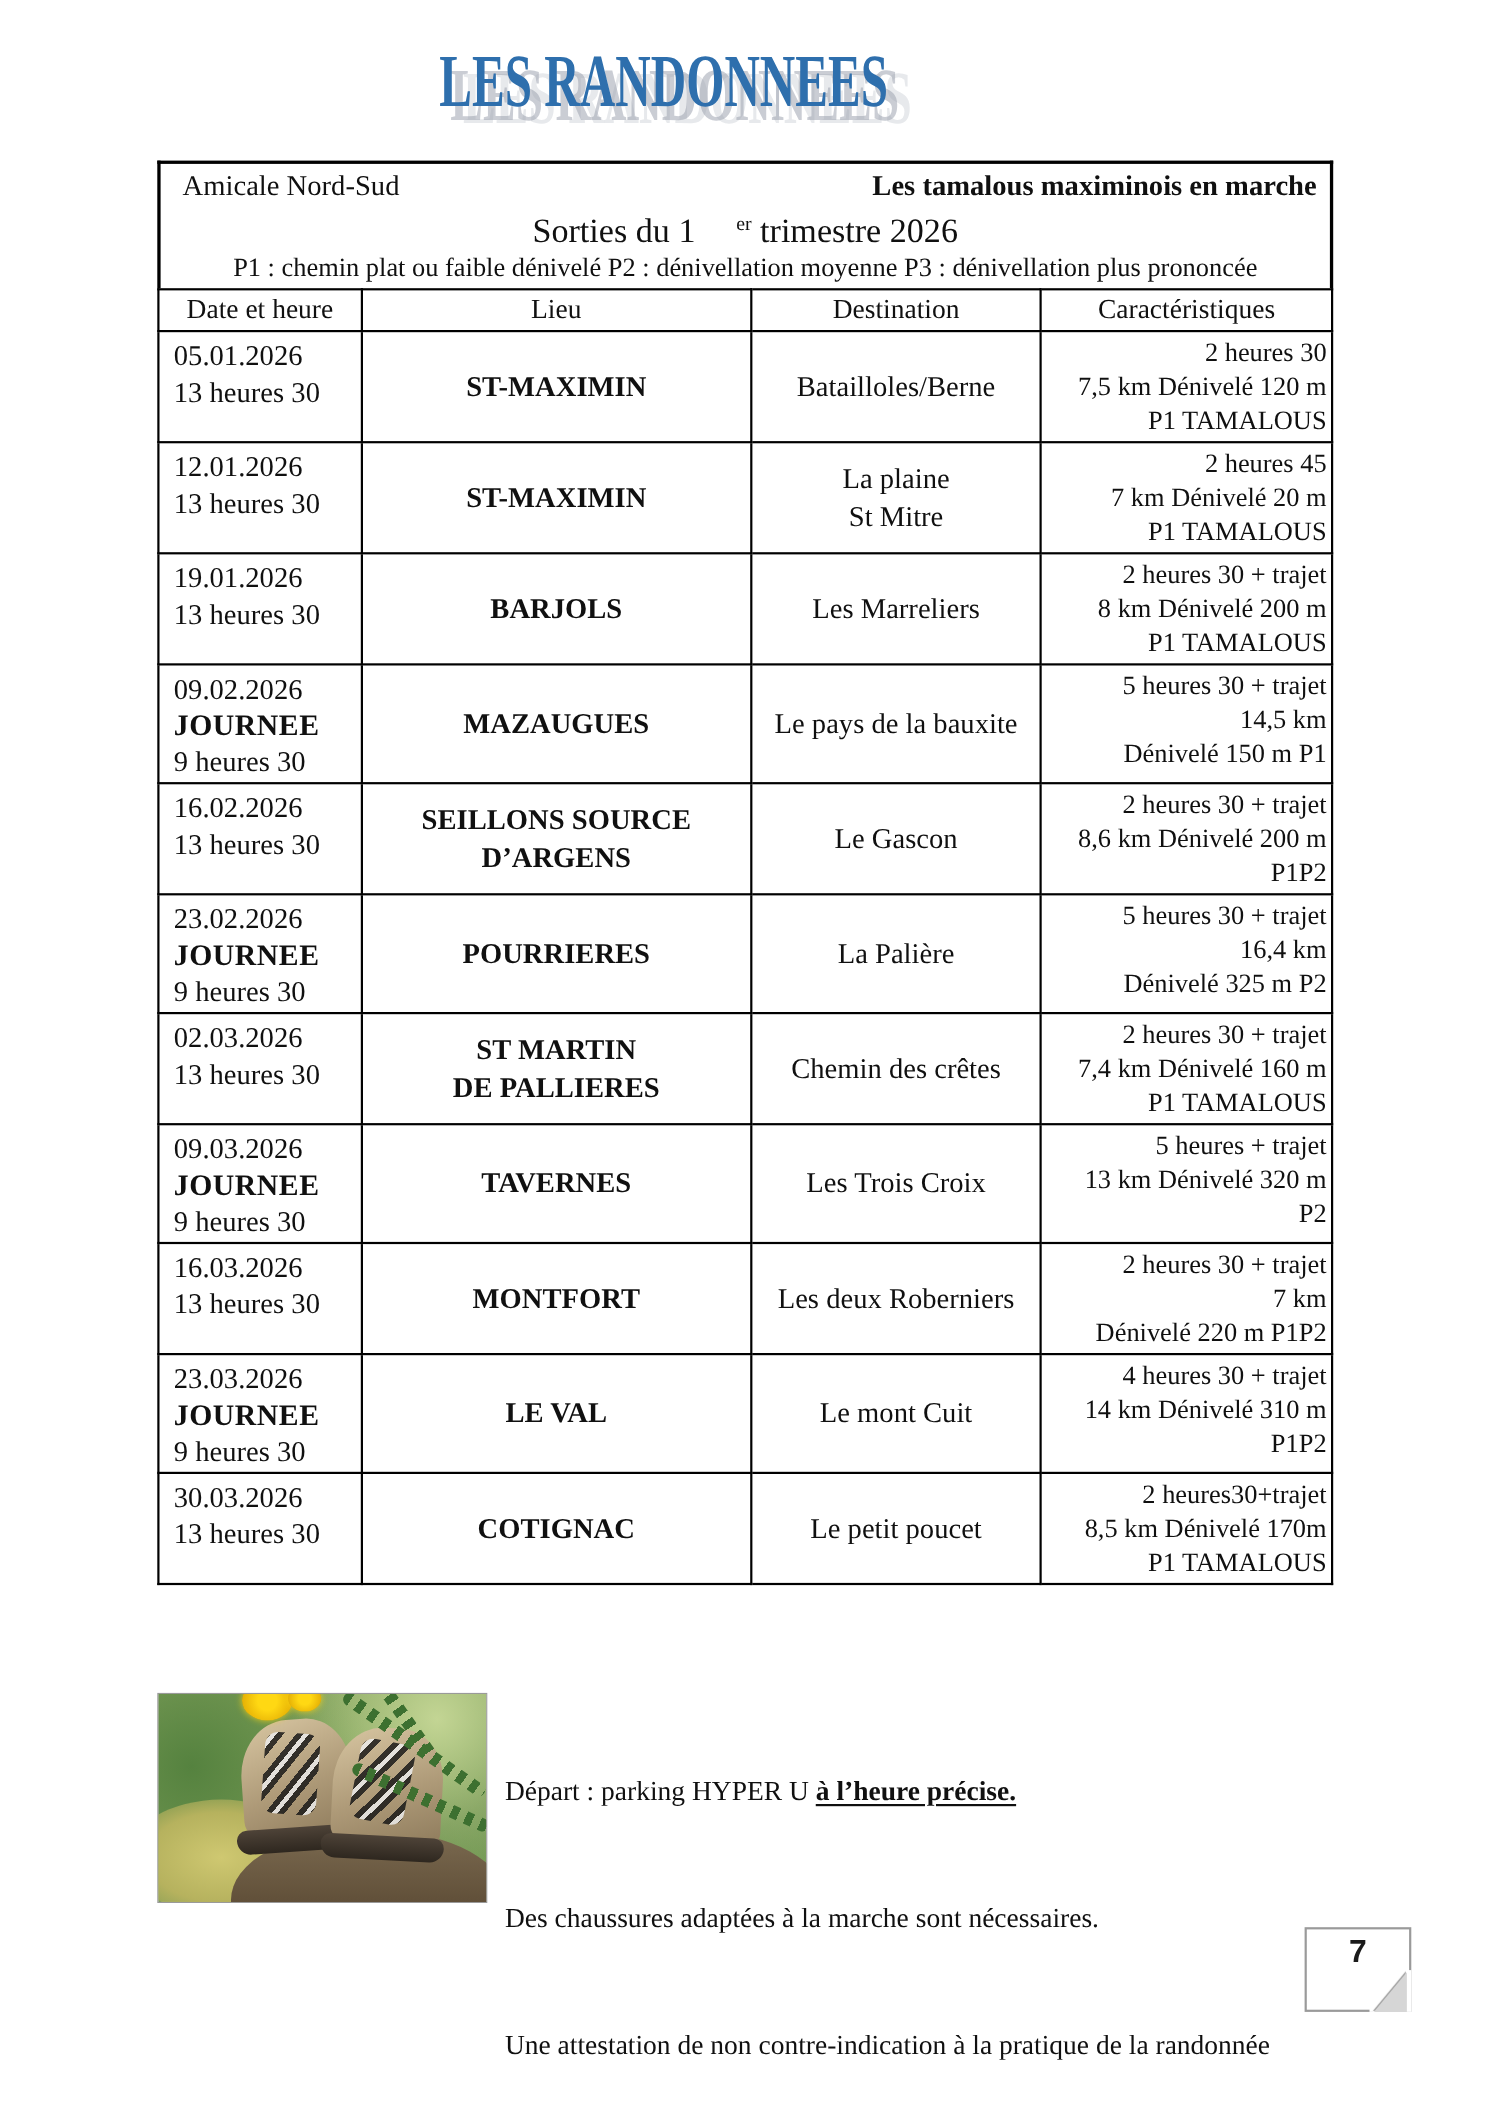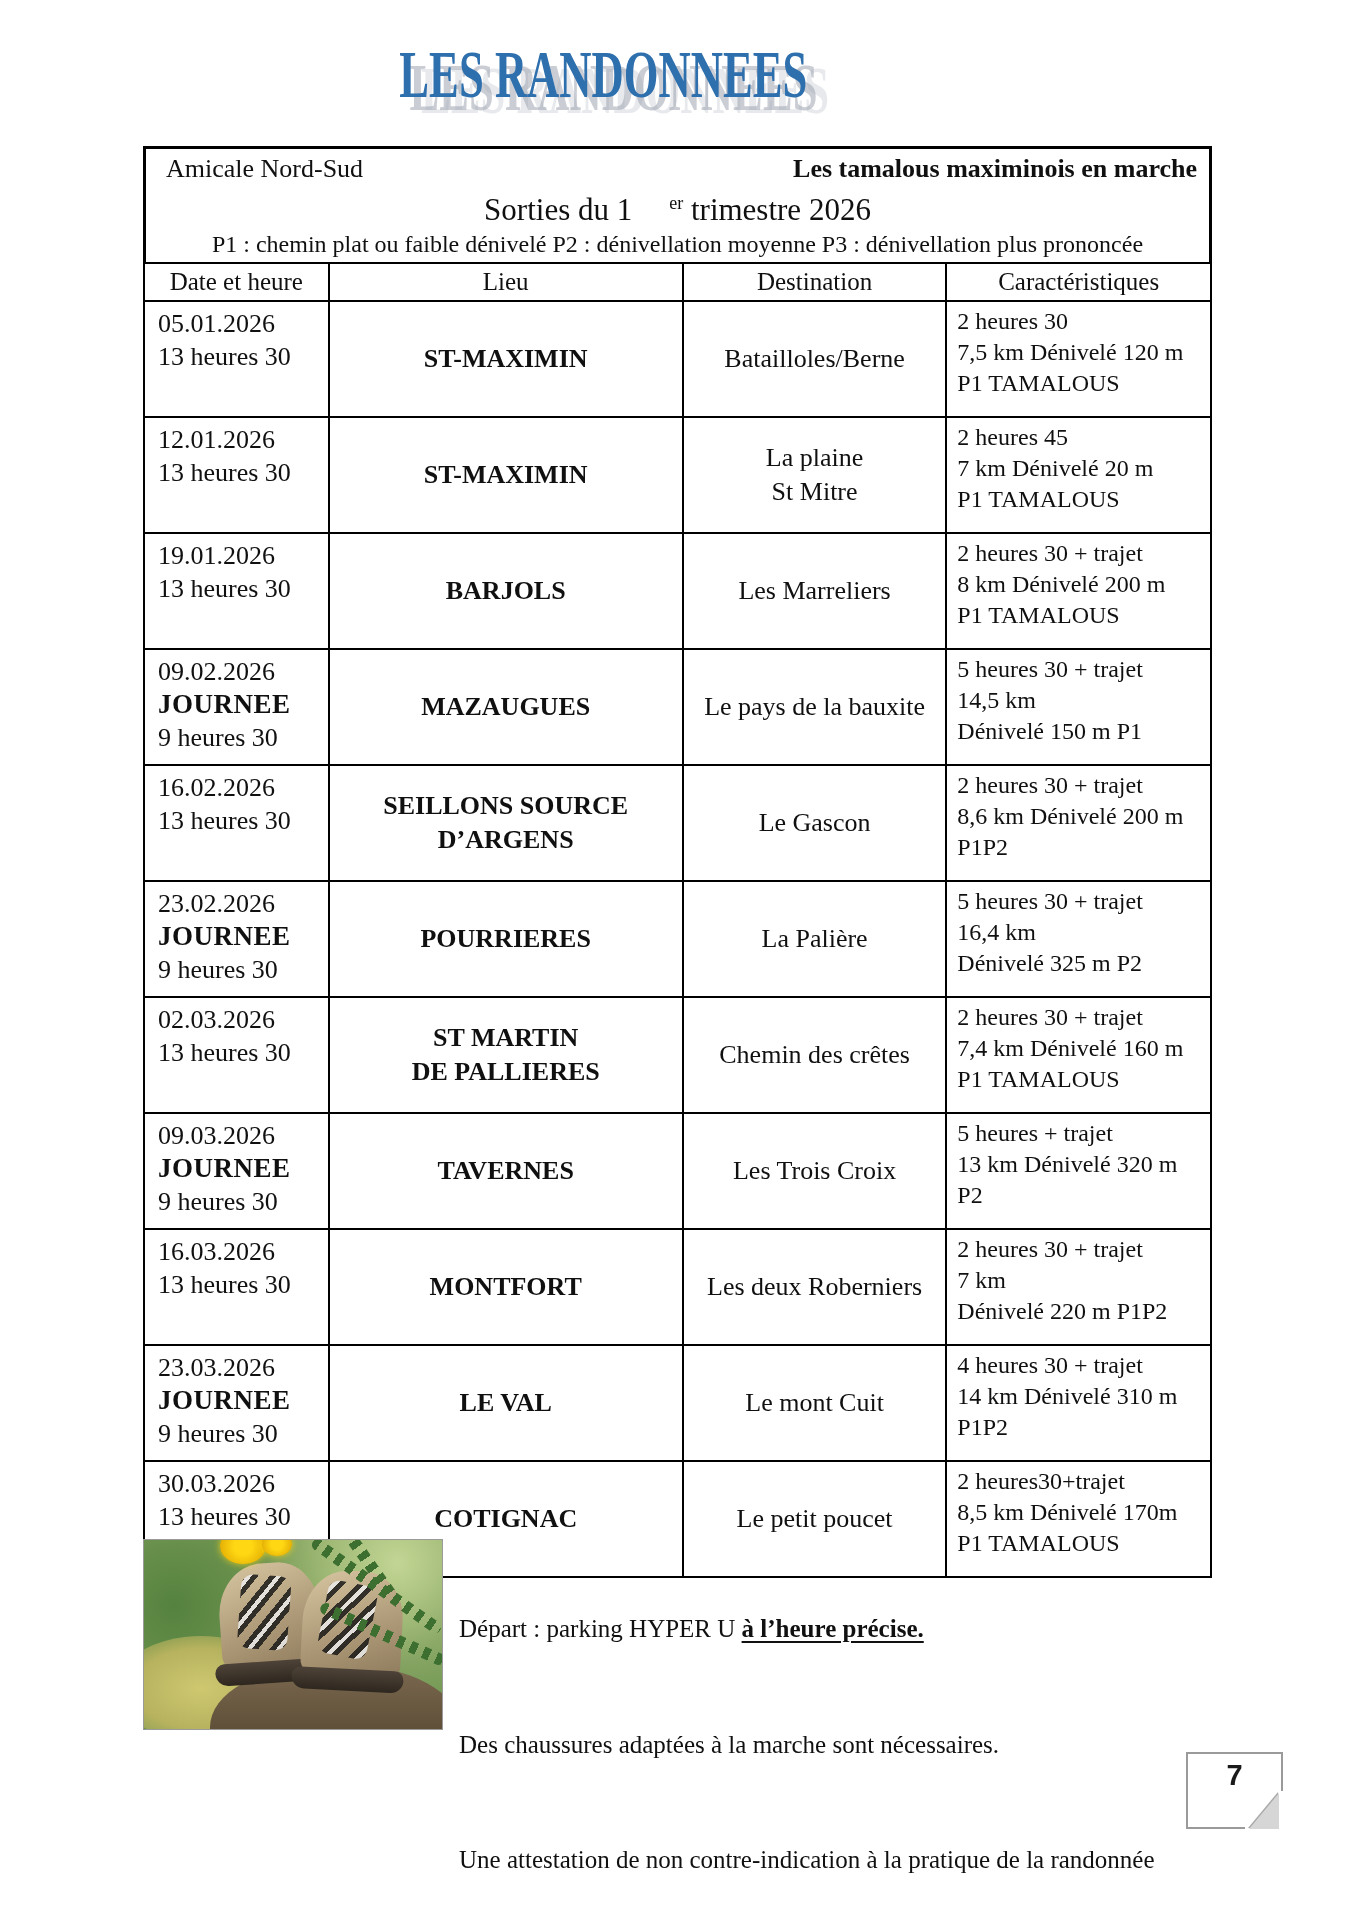--- a/index.html
+++ b/index.html
@@ -29,21 +29,21 @@
   .head-row3 { text-align:center; font-size:24px; line-height:27px; margin-top:2px; white-space:nowrap; }
 
   table.outings { width:100%; border-collapse:collapse; table-layout:fixed; }
   .outings th, .outings td { border:2px solid #000; }
   .outings th { font-size:25px; font-weight:normal; height:36px; padding:0; }
   .outings td { height:95px; box-sizing:border-box; overflow:hidden; }
   td.c-date  { vertical-align:top; text-align:left; padding:5px 2px 2px 13px; font-size:26px; line-height:33px;margin-left:20px; }
   .journee   { font-weight:bold; font-size:27px; letter-spacing:0.5px; }
   td.c-lieu  { text-align:center; vertical-align:middle; font-weight:bold; font-size:26px; line-height:34px; }
   td.c-dest  { text-align:center; vertical-align:middle; font-size:26px; line-height:34px; }
-  td.c-carac { vertical-align:top; text-align:left; padding:4px 4px 17px 10px; font-size:24px; line-height:31px; }
+  td.c-carac { vertical-align:top; text-align:right; padding:4px 4px 2px 10px; font-size:24px; line-height:31px; }
 
   
   .photo {
     position:absolute; left:143px; top:1539px; width:298px; height:189px; overflow:hidden;
     border:1px solid #9a9a9a;
     background:
       radial-gradient(circle at 85% 12%, #c3d594 0%, rgba(195,213,148,0) 45%),
       radial-gradient(circle at 10% 35%, #55823f 0%, rgba(85,130,63,0) 55%),
       linear-gradient(150deg, #88a661 0%, #7d9f58 40%, #6e9150 75%, #7ca35c 100%);
   }

